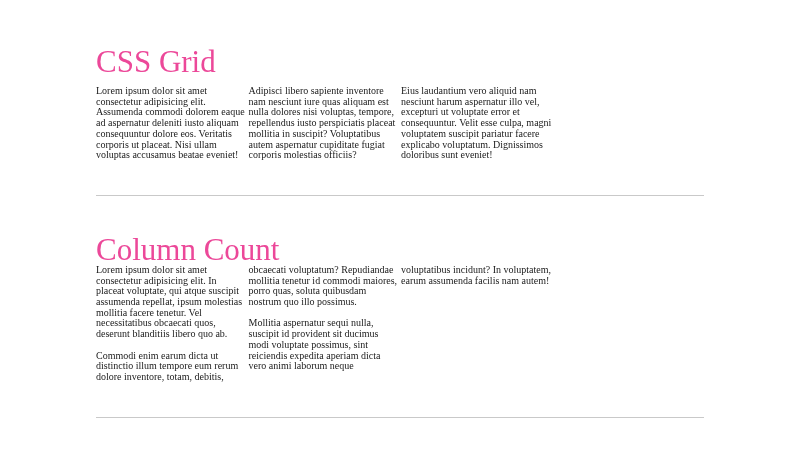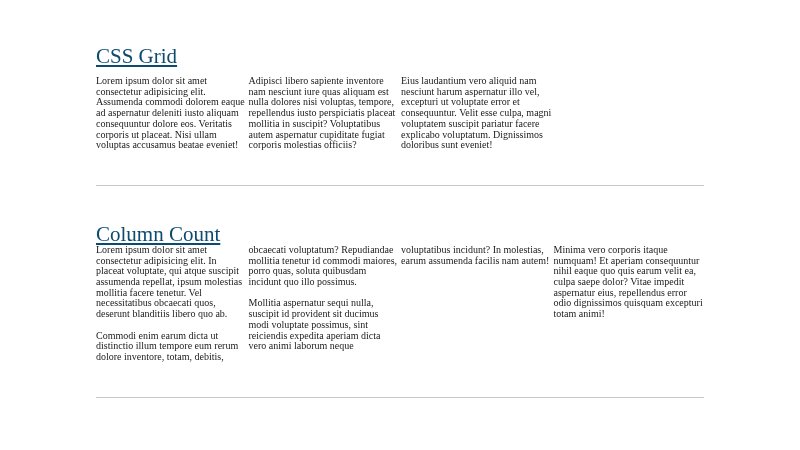--- a/index.html
+++ b/index.html
@@ -14,25 +14,24 @@
     font-family: "Liberation Serif", serif;
     color: #1a1a1a;
   }
   .page {
     width: 608px;
     margin: 0 auto;
   }
   h1.section-heading {
     font-family: "Liberation Serif", serif;
     font-weight: 400;
-    font-size: 21px;
+    font-size: 31px;
     line-height: 1;
     margin: 0;
-    color: #0c4a6e;
-    text-decoration: underline;
+    color: #ec4899;
   }
   .section-first h1.section-heading {
     margin: 46px 0 9px 0;
   }
   .section-second h1.section-heading {
     margin: 38px 0 0 0;
   }
   .cols {
     display: grid;
     grid-template-columns: repeat(4, 1fr);
@@ -76,27 +75,26 @@
   <hr class="section-divider">
 
   <section class="section-second">
     <h1 class="section-heading">Column Count</h1>
     <div class="cols">
       <div class="col">
         <p>Lorem ipsum dolor sit amet consectetur adipisicing elit. In placeat voluptate, qui atque suscipit assumenda repellat, ipsum molestias mollitia facere tenetur. Vel necessitatibus obcaecati quos, deserunt blanditiis libero quo ab.</p>
         <p>Commodi enim earum dicta ut distinctio illum tempore eum rerum dolore inventore, totam, debitis,</p>
       </div>
       <div class="col">
-        <p>obcaecati voluptatum? Repudiandae mollitia tenetur id commodi maiores, porro quas, soluta quibusdam incidunt quo illo possimus.</p>
+        <p>obcaecati voluptatum? Repudiandae mollitia tenetur id commodi maiores, porro quas, soluta quibusdam nostrum quo illo possimus.</p>
         <p>Mollitia aspernatur sequi nulla, suscipit id provident sit ducimus modi voluptate possimus, sint reiciendis expedita aperiam dicta vero animi laborum neque</p>
       </div>
       <div class="col">
-        <p>voluptatibus incidunt? In molestias, earum assumenda facilis nam autem!</p>
+        <p>voluptatibus incidunt? In voluptatem, earum assumenda facilis nam autem!</p>
       </div>
       <div class="col">
-        <p>Minima vero corporis itaque numquam! Et aperiam consequuntur nihil eaque quo quis earum velit ea, culpa saepe dolor? Vitae impedit aspernatur eius, repellendus error odio dignissimos quisquam excepturi totam animi!</p>
       </div>
     </div>
   </section>
 
   <hr class="section-divider">
 
 </div>
 
 </body></html>

